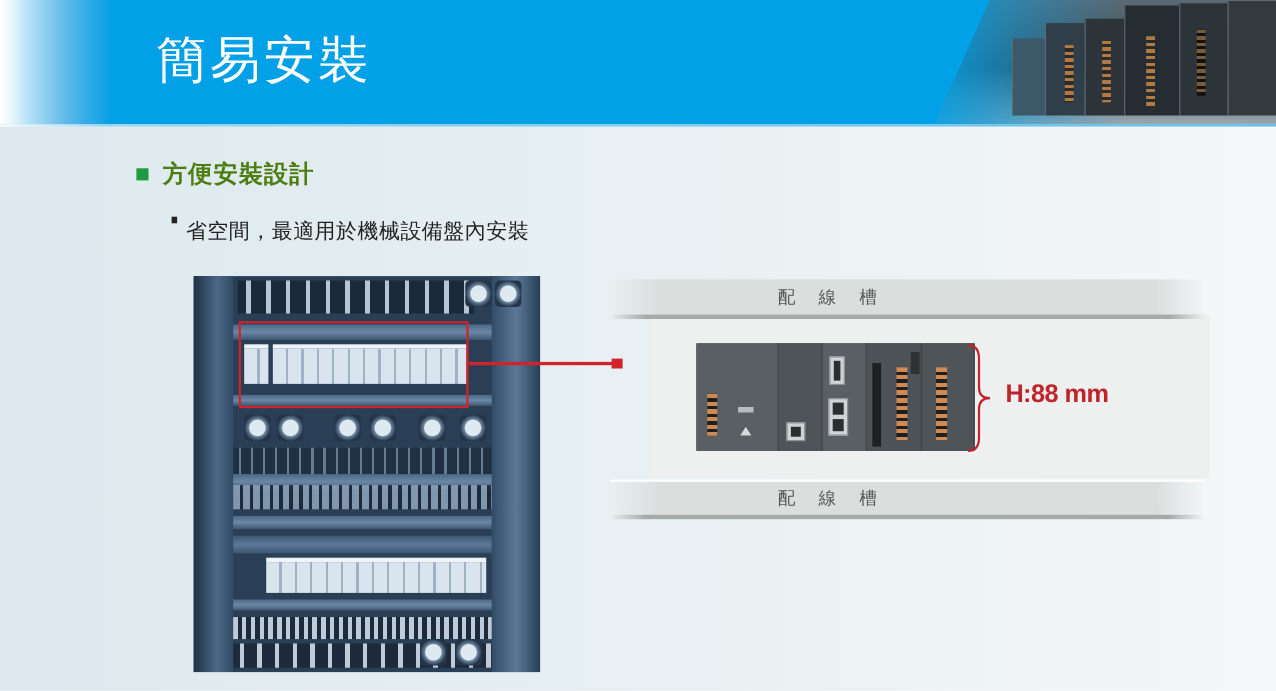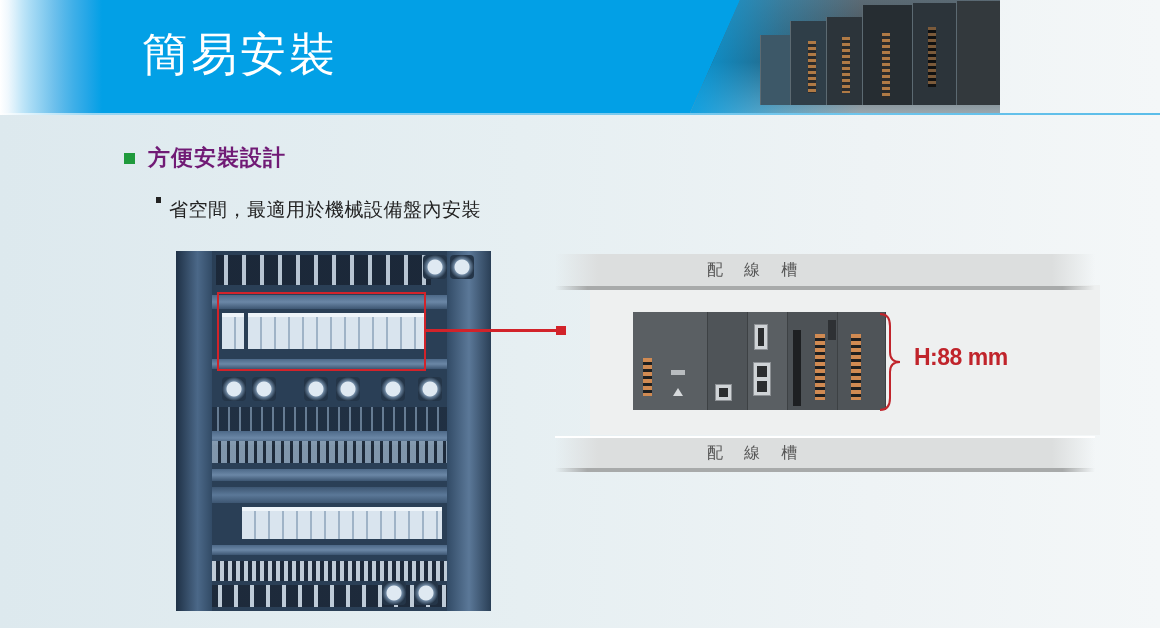--- a/index.html
+++ b/index.html
@@ -5,21 +5,21 @@
   * { box-sizing: border-box; margin: 0; padding: 0; }
   html, body { width: 1160px; height: 628px; overflow: hidden; }
   body {
     position: relative;
     font-family: "DejaVu Sans", "Liberation Sans", sans-serif;
     background: linear-gradient(90deg, #dde9ee 0%, #e6eff2 45%, #eef3f5 75%, #f4f7f8 100%);
   }
 
   
   .header {
-    position: absolute; left: 0; top: 0; width: 1000px; height: 113px;
+    position: absolute; left: 0; top: 0; width: 1160px; height: 113px;
     background: #02a0e6;
     overflow: hidden;
   }
   .header-stripes {
     position: absolute; left: 0; top: 0; width: 102px; height: 113px;
     background: linear-gradient(90deg,
       #ffffff 0px, #f0f8fd 8px, #d6eefa 16px, #c1e6f8 22px,
       #aadcf5 30px, #96d3f2 38px, #82caef 46px, #6ec0ec 54px,
       #55b7ea 64px, #3eafe8 74px, #22a6e7 88px, #02a0e6 102px);
   }
@@ -49,21 +49,21 @@
 
   
   .section-heading {
     position: absolute; left: 124px; top: 143px;
     display: flex; align-items: center;
   }
   .section-bullet {
     width: 11px; height: 11px; background: #1f9a3c; margin-right: 13px;
   }
   .section-title {
-    font-size: 22px; font-weight: bold; color: #701a75; letter-spacing: 1px;
+    font-size: 22px; font-weight: bold; color: #4d7c0f; letter-spacing: 1px;
   }
 
   .sub-point {
     position: absolute; left: 156px; top: 197px;
     display: flex; align-items: flex-start;
   }
   .sub-bullet {
     width: 5px; height: 6px; background: #222; margin-right: 8px;
   }
   .sub-text {

